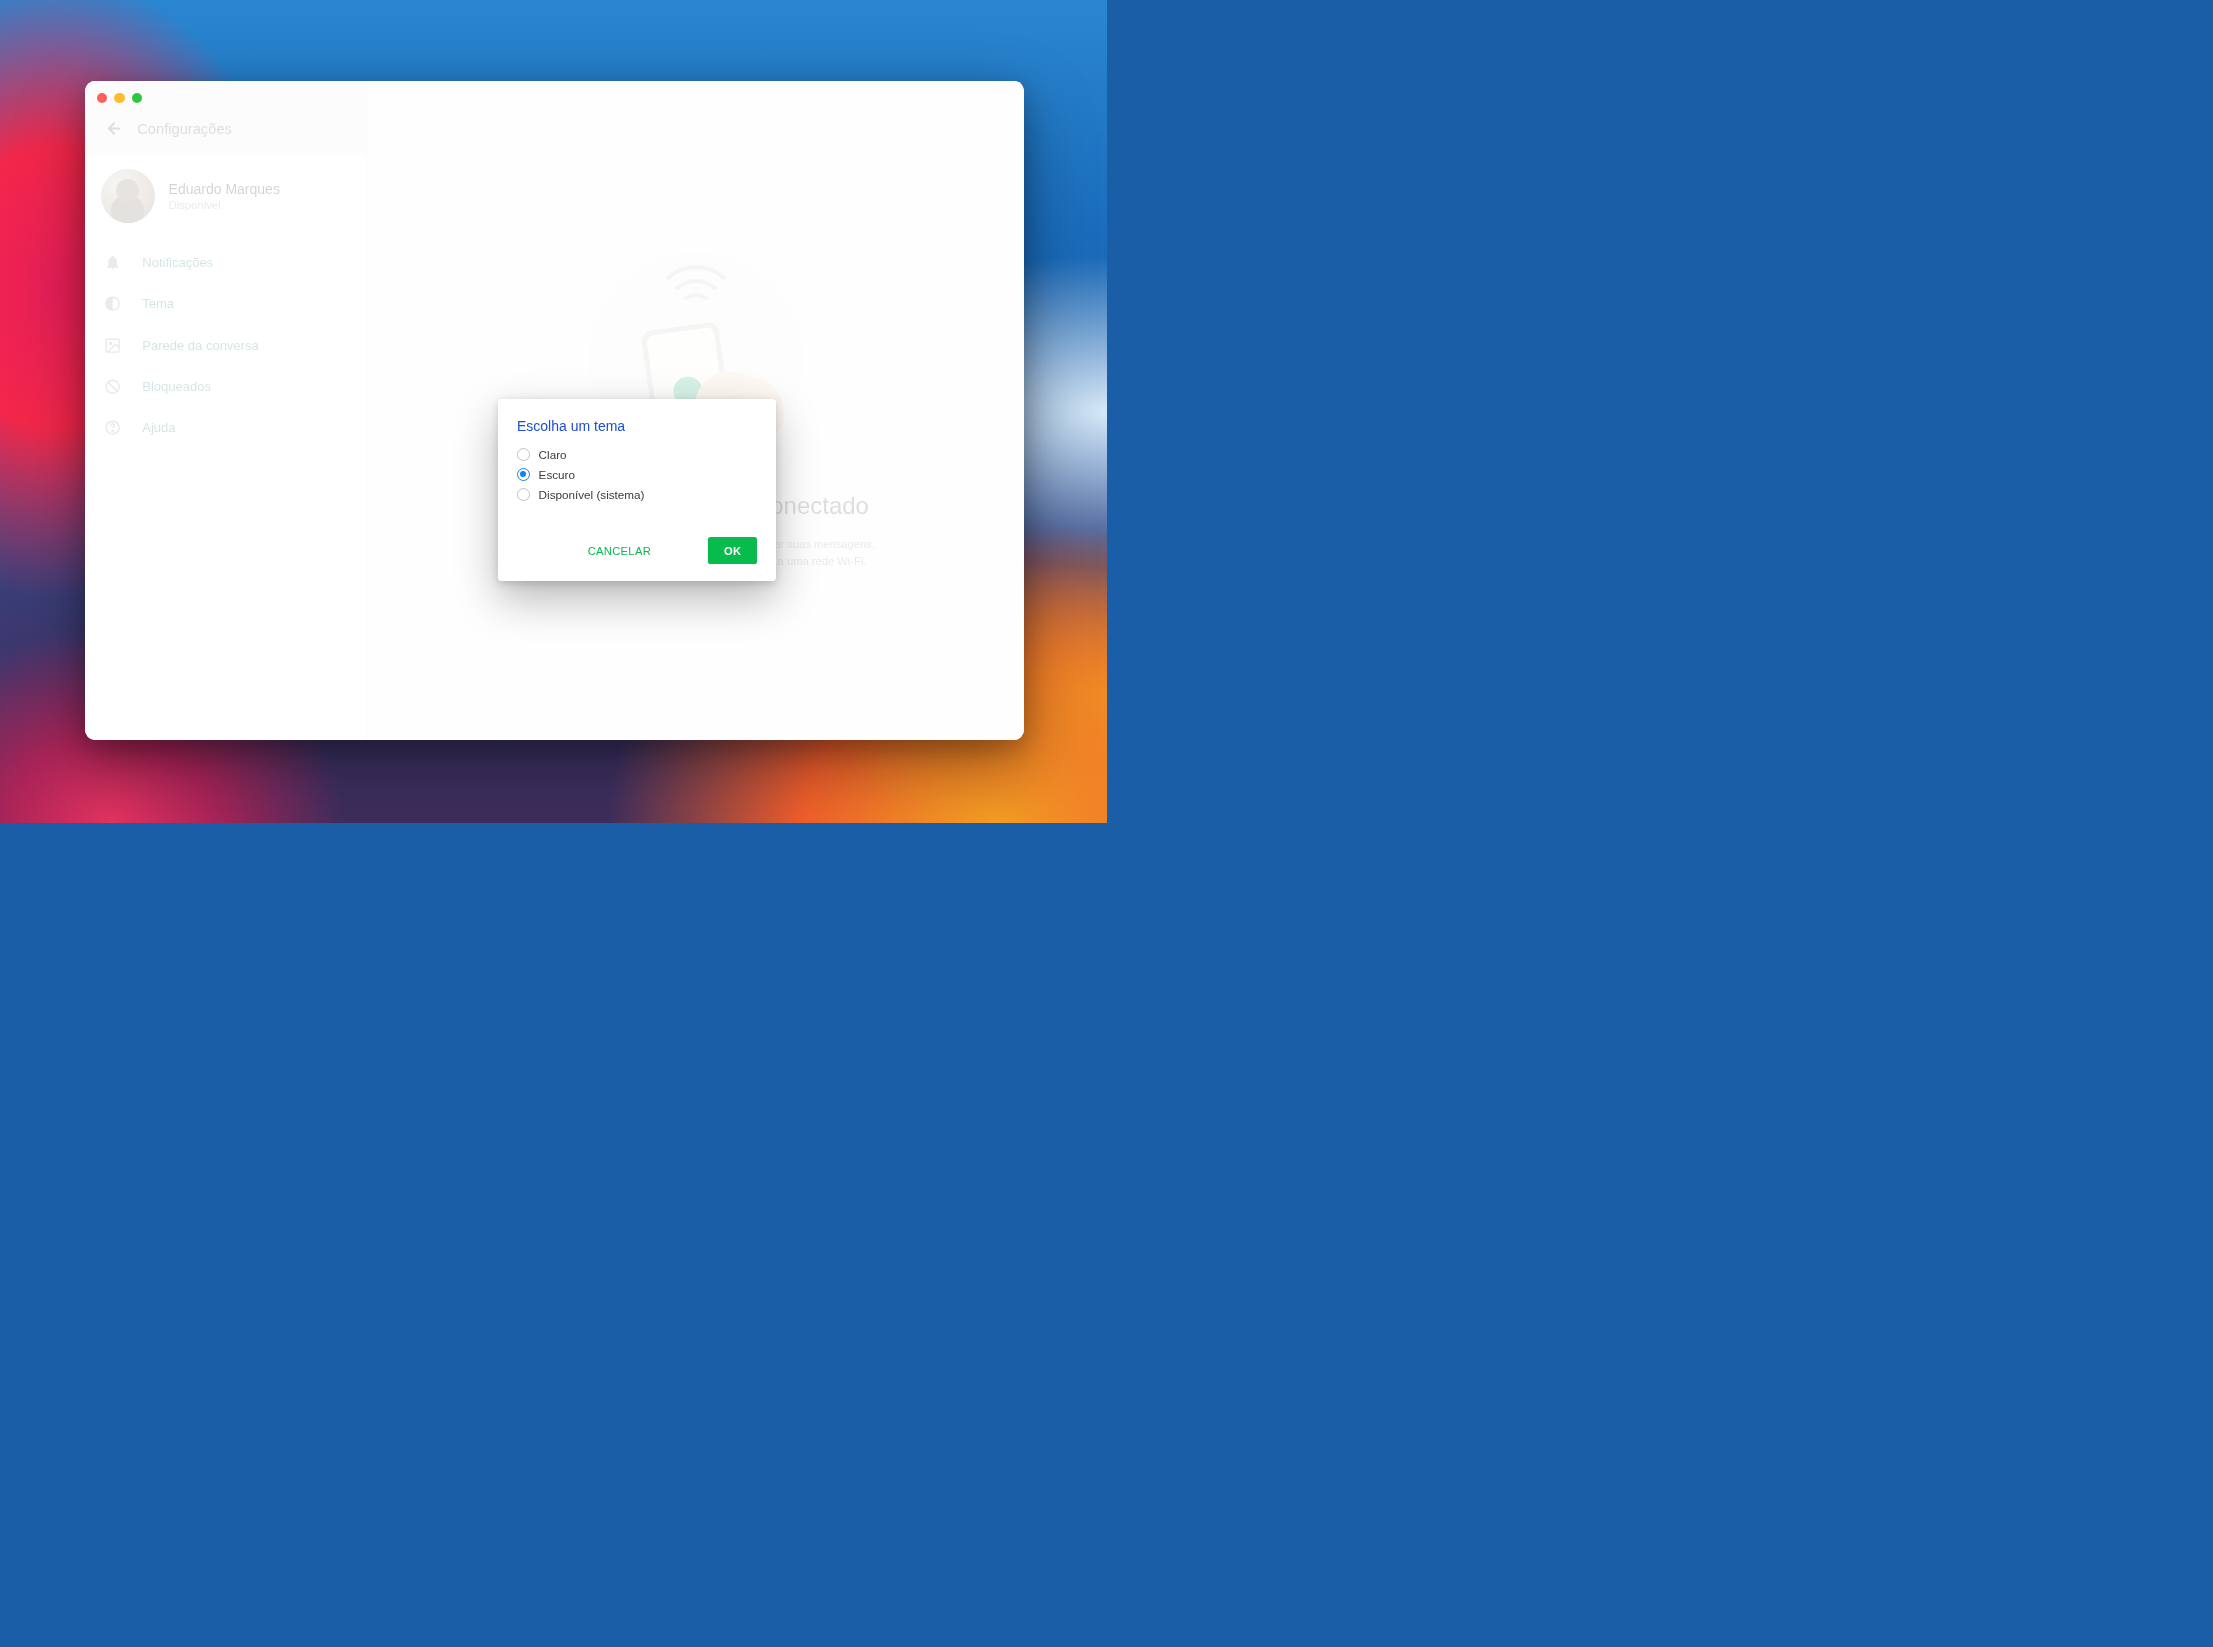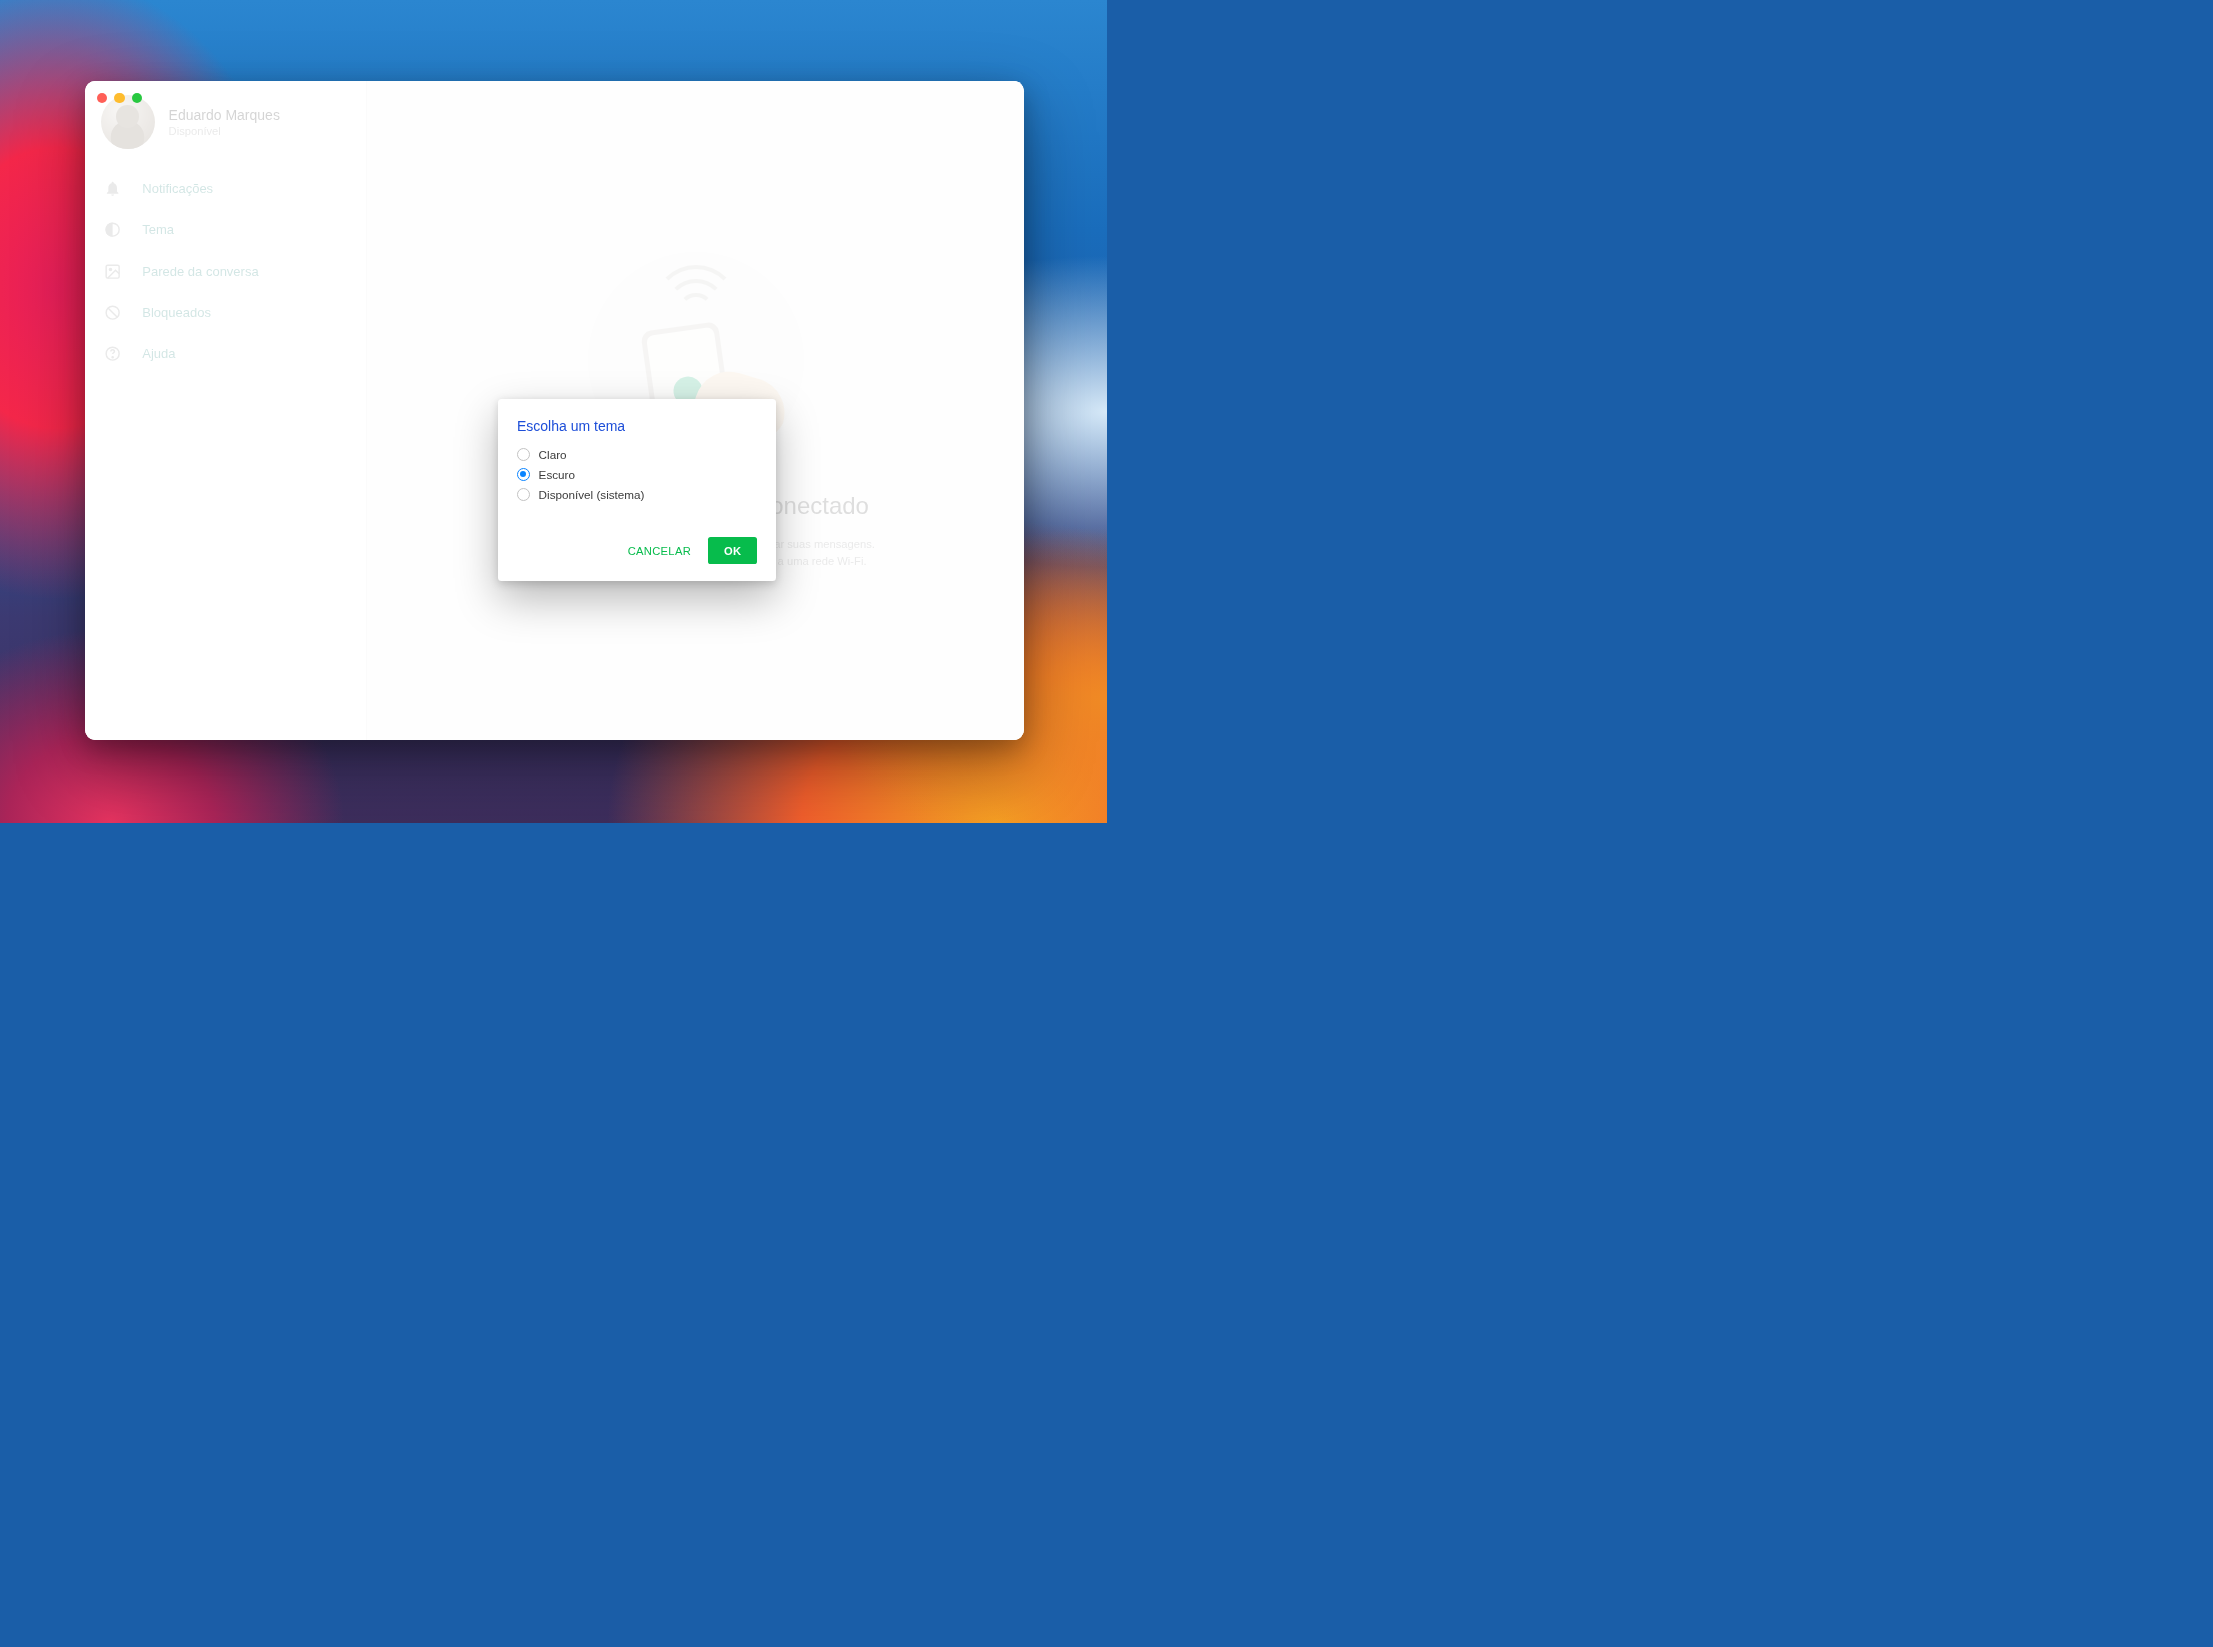--- a/index.html
+++ b/index.html
@@ -324,36 +324,46 @@
     .btn-ok {
       background: #07bc4c;
       border: none;
       color: #ffffff;
       font-size: 11.2px;
       font-weight: 600;
       letter-spacing: 0.3px;
       padding: 7.8px 15.6px;
       border-radius: 2.6px;
       cursor: pointer;
+      margin-left: 40px;
     }
   </style>
 </head>
 <body>
 
 <div class="wallpaper"></div>
 
 <div class="window">
 
   <div class="traffic-lights">
     <div class="tl close"></div>
     <div class="tl min"></div>
     <div class="tl max"></div>
   </div>
 
   <div class="sidebar">
+    <div class="sidebar-header">
+      <span class="back-icon">
+        <svg viewBox="0 0 24 24" fill="none" stroke="currentColor" stroke-width="2.2" stroke-linecap="round" stroke-linejoin="round">
+          <polyline points="15 18 9 12 15 6"></polyline>
+          <line x1="9" y1="12" x2="21" y2="12"></line>
+        </svg>
+      </span>
+      <span class="sidebar-title">Configurações</span>
+    </div>
 
     <div class="profile">
       <div class="avatar"></div>
       <div class="profile-info">
         <span class="profile-name">Eduardo Marques</span>
         <span class="profile-status">Disponível</span>
       </div>
     </div>
 
     <div class="menu">

